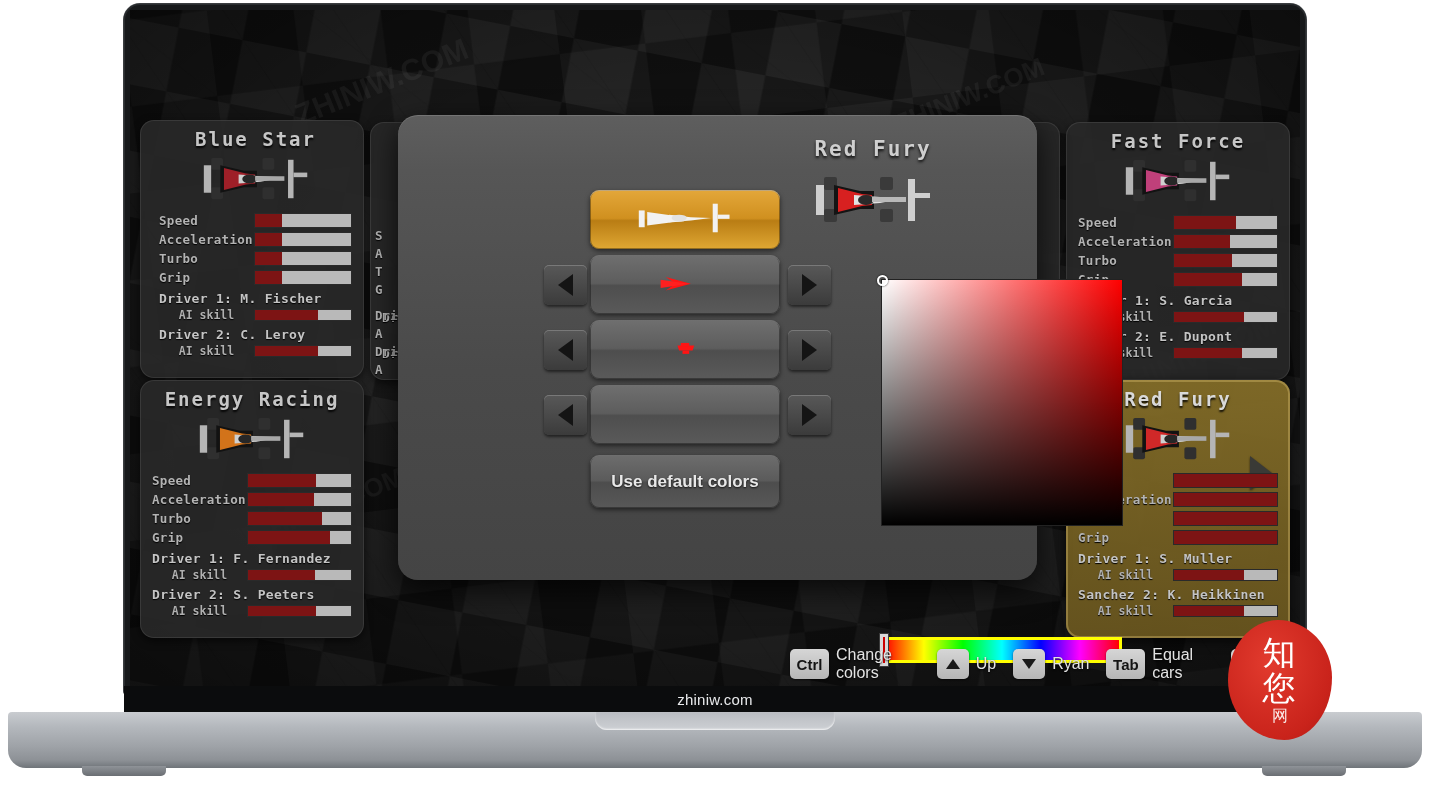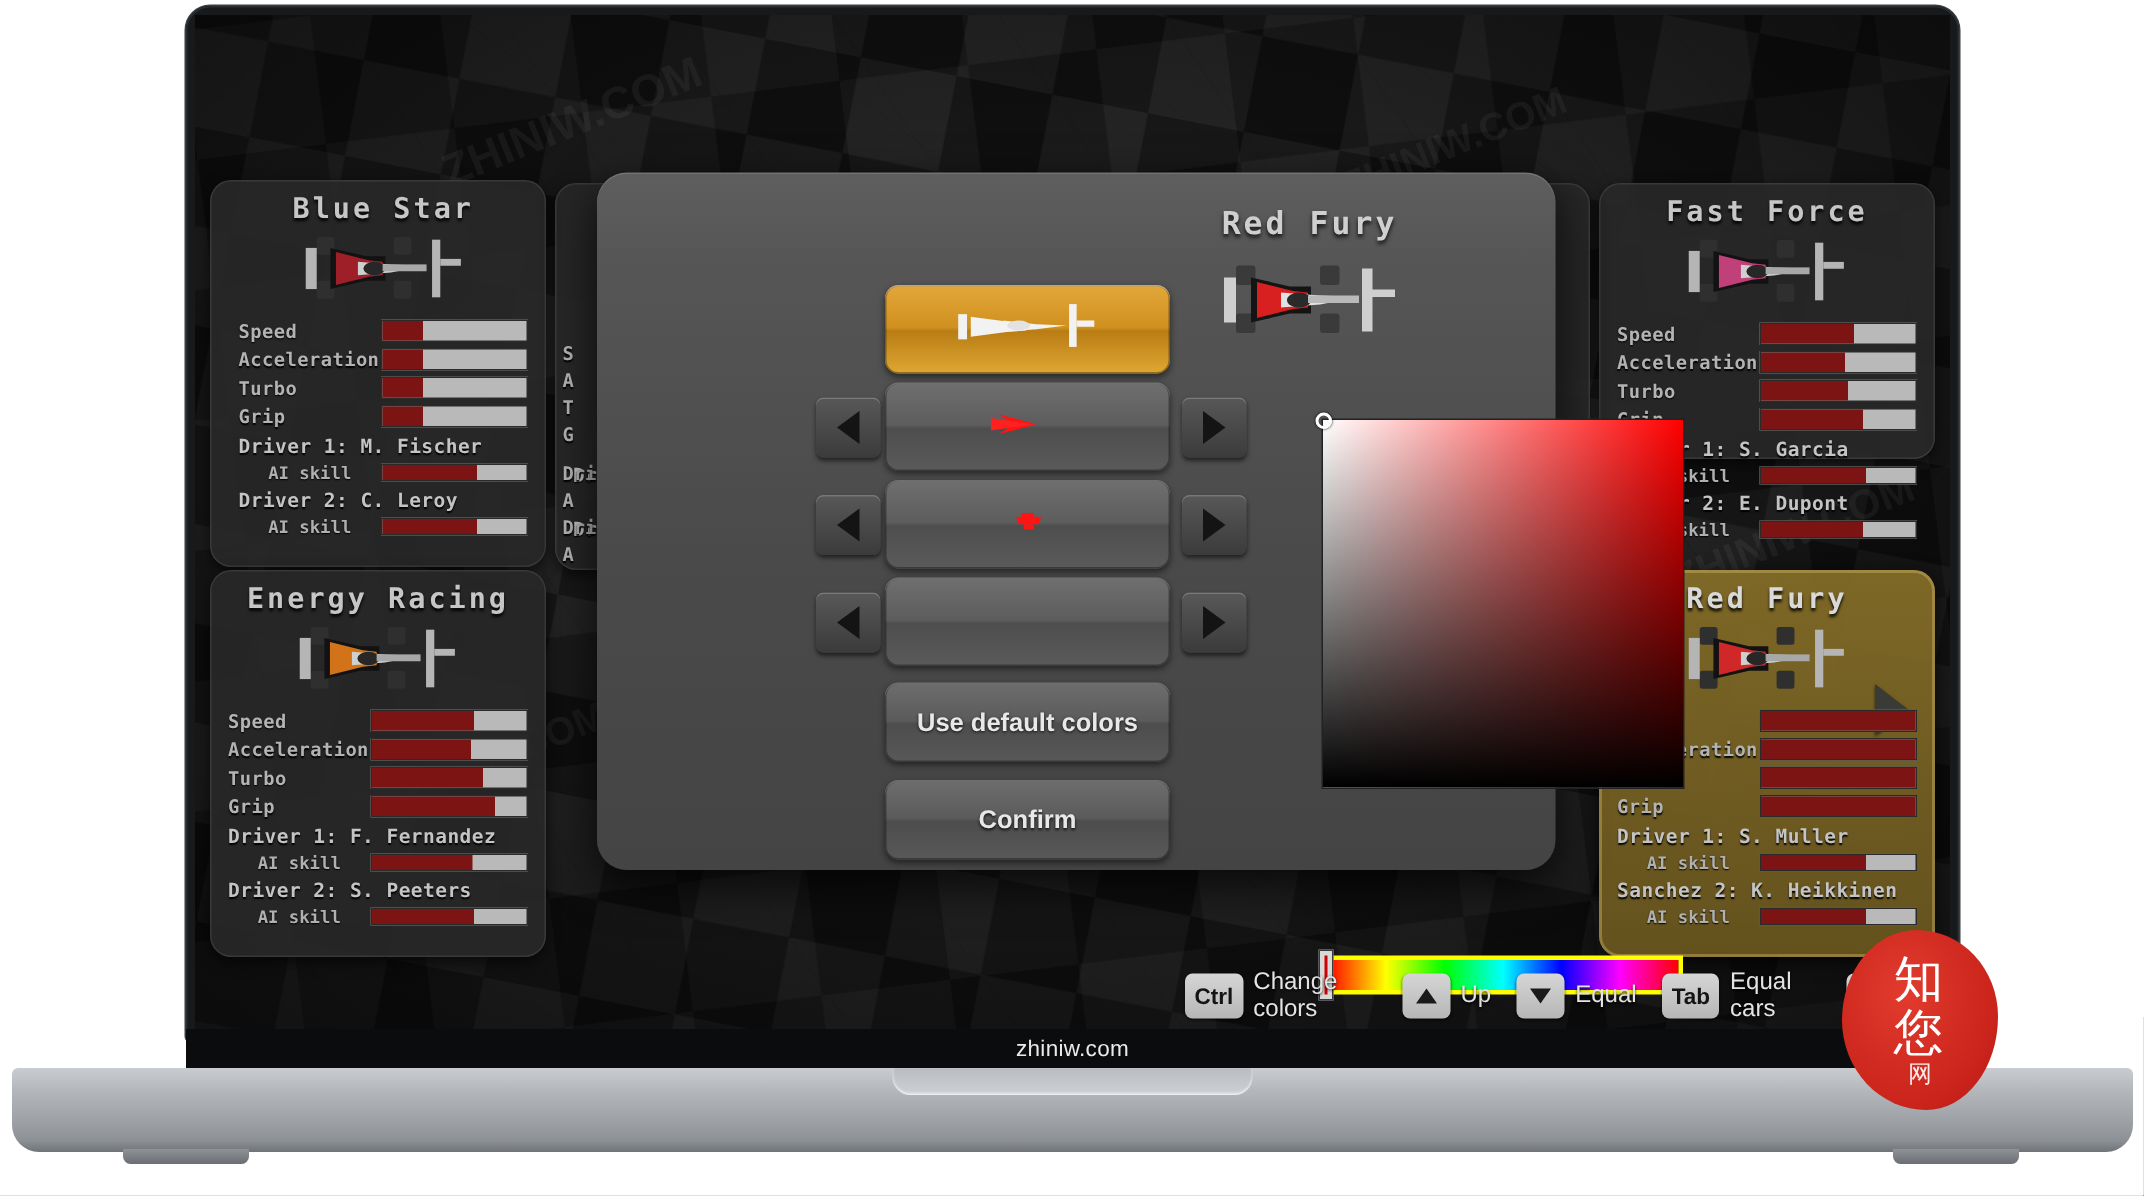--- a/index.html
+++ b/index.html
@@ -233,21 +233,21 @@
             </span>
         </div>
           <div class="drv">Driver 2: C. Leroy</div>
         <div class="airow">
           <span class="ailab">AI skill</span>
           <span class="aibar">
               <i style="width:66%"></i>
             </span>
         </div>
         </div>
-        <div class="panel" style="left: 936px; top: 112px; width: 224px; height: 184px;">
+        <div class="panel" style="left: 936px; top: 112px; width: 224px; height: 258px;">
           <div class="pname">Fast Force</div>
           <div class="carwrap">
             <svg width="108" height="54" viewBox="0 0 118 58">
     <rect x="10" y="6" width="13" height="13" rx="2" fill="#2f2f2f"></rect>
     <rect x="10" y="38" width="13" height="13" rx="2" fill="#2f2f2f"></rect>
     <rect x="66" y="6" width="13" height="13" rx="2" fill="#2f2f2f"></rect>
     <rect x="66" y="38" width="13" height="13" rx="2" fill="#2f2f2f"></rect>
     <rect x="2" y="14" width="8" height="30" fill="#b5b5b5"></rect>
     <rect x="94" y="8" width="6" height="42" fill="#b5b5b5"></rect>
     <rect x="100" y="22" width="15" height="5" fill="#b5b5b5"></rect>
@@ -538,39 +538,38 @@
           <span class="tri"></span>
         </div>
       <div class="abtn left al ay4">
           <span class="tri"></span>
         </div>
       <div class="abtn right ar ay4">
           <span class="tri"></span>
         </div>
 
       <div class="mbtn mb1">Use default colors</div>
-      <div class="mbtn mb2">Confirm</div>
 
       <div id="sv"></div>
       <div id="sv-cursor" style="left: 484px; top: 165px;"></div>
       <div id="hue" style="border-color: rgb(255, 255, 0);"></div>
       <div id="hue-cursor" style="left: 481px;"></div>
     </div>
 
     <div id="hints">
         <div class="key">Ctrl</div>
         <span class="ht">Change colors</span>
         <div class="key arrow">
           <span class="karr up"></span>
         </div>
         <span class="ht">Up</span>
         <div class="key arrow">
           <span class="karr dn"></span>
         </div>
-        <span class="ht">Equal</span>
+        <span class="ht">Ryan</span>
         <div class="key">Tab</div>
         <span class="ht">Equal cars</span>
         <div class="key">↵</div>
         <span class="ht">Co</span>
       </div>
   </div>
 
   <div id="bezel-bottom">
     <span class="brand">zhiniw.com</span>
   </div>

